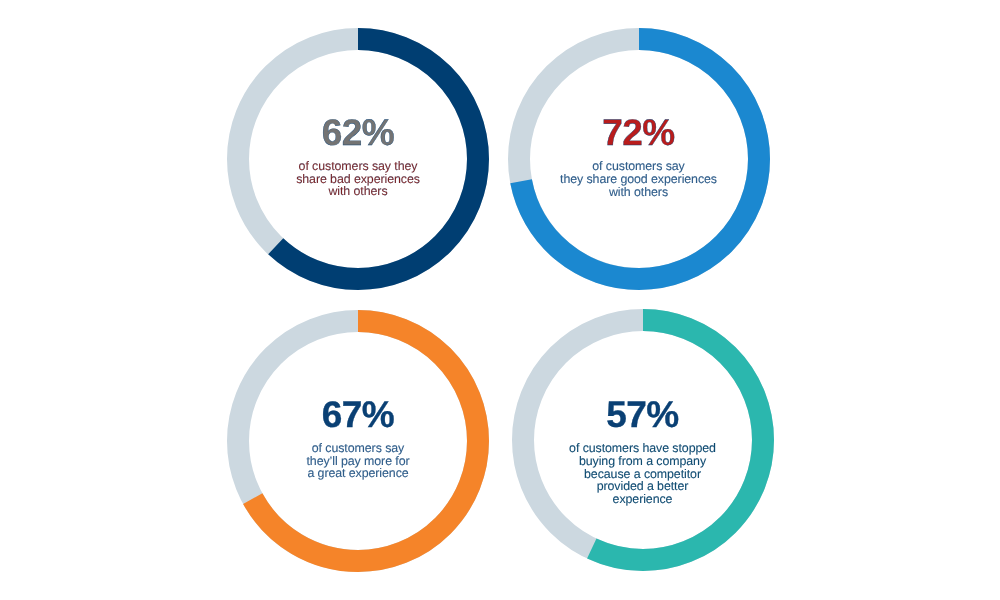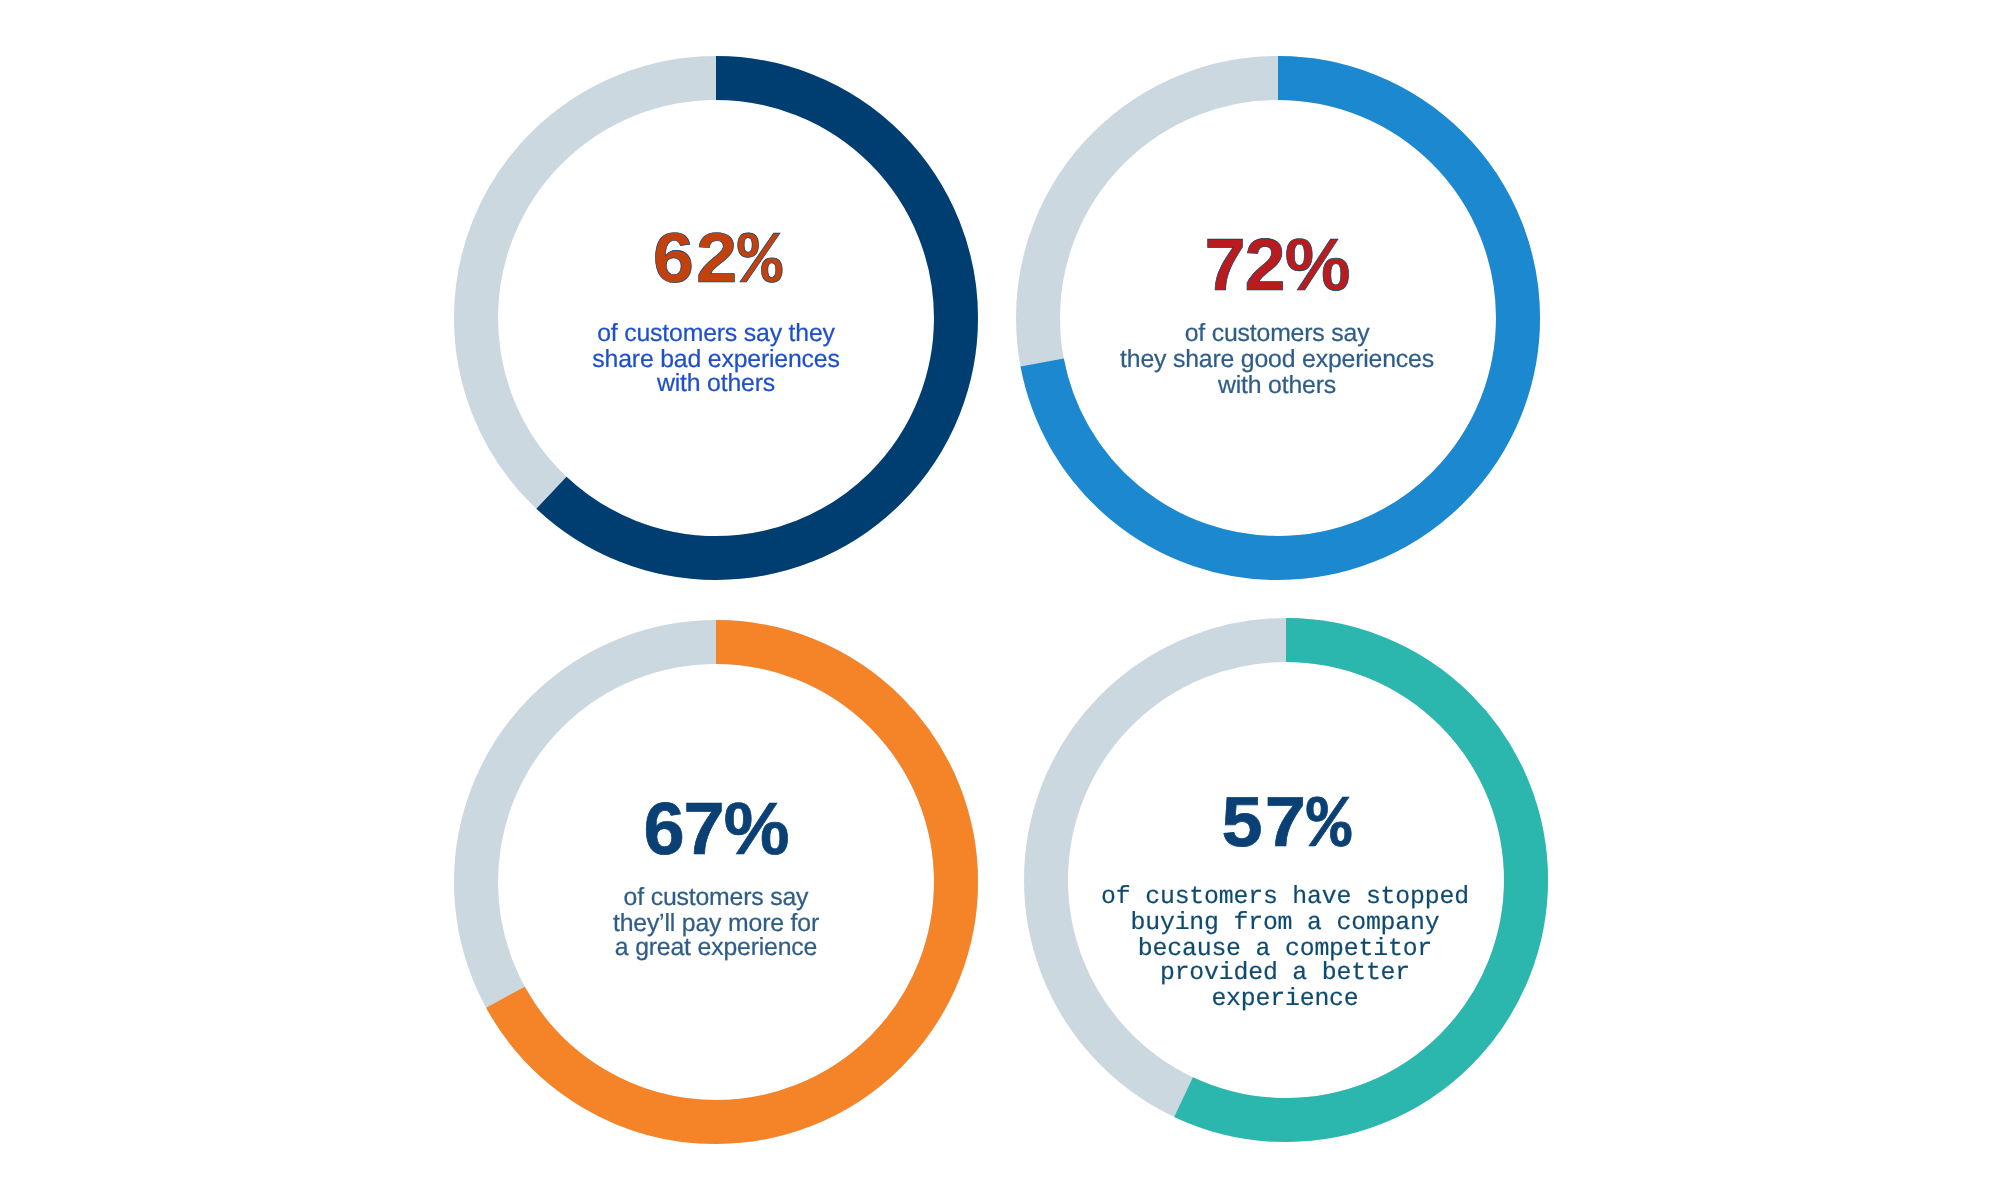--- a/index.html
+++ b/index.html
@@ -64,35 +64,35 @@
     letter-spacing: -0.08px;
     color: #2f5d8a;
     -webkit-text-stroke: 0.12px #2f5d8a;
     white-space: pre-line;
   }
   
   .donut-a { left: 227px;   top: 27.5px;  }
   .donut-b { left: 507.5px; top: 28px;    }
   .donut-c { left: 227px;   top: 309.5px; }
   .donut-d { left: 511.5px; top: 308.5px; }
-  .donut-d .donut-label { transform: translateY(12px); font-family: Liberation Mono, monospace; }
+  .donut-d .donut-label { transform: translateY(12px); }
 </style>
 </head>
 <body style="background: rgb(255, 255, 255);">
 
 <div class="canvas">
 
   <div class="donut donut-a">
     <svg viewBox="0 0 262 262">
       <circle class="ring-track" cx="131" cy="131" r="120" fill="none" stroke-width="22" stroke="#ccd8e0"></circle>
       <circle class="ring-value" cx="131" cy="131" r="120" fill="none" stroke-width="22" transform="rotate(-90 131 131)" stroke="#003e72" stroke-dasharray="467.4689868541612 753.9822368615503" stroke-dashoffset="0"></circle>
     </svg>
     <div class="donut-label">
-      <div class="pct" style="color: #c2410c; font-family: Liberation Mono, monospace; -webkit-text-stroke-color: rgb(10, 64, 116);">62%</div>
-      <div class="caption" style="color: #1d4ed8; -webkit-text-stroke-color: rgb(47, 93, 138);">of customers say they
+      <div class="pct" style="color: #737373; -webkit-text-stroke-color: rgb(10, 64, 116);">62%</div>
+      <div class="caption" style="color: #7f1d1d; -webkit-text-stroke-color: rgb(47, 93, 138);">of customers say they
 share bad experiences
 with others</div>
     </div>
   </div>
 
   <div class="donut donut-b">
     <svg viewBox="0 0 262 262">
       <circle class="ring-track" cx="131" cy="131" r="120" fill="none" stroke-width="22" stroke="#ccd8e0"></circle>
       <circle class="ring-value" cx="131" cy="131" r="120" fill="none" stroke-width="22" transform="rotate(-90 131 131)" stroke="#1b88d0" stroke-dasharray="542.8672105403163 753.9822368615503" stroke-dashoffset="0"></circle>
     </svg>

